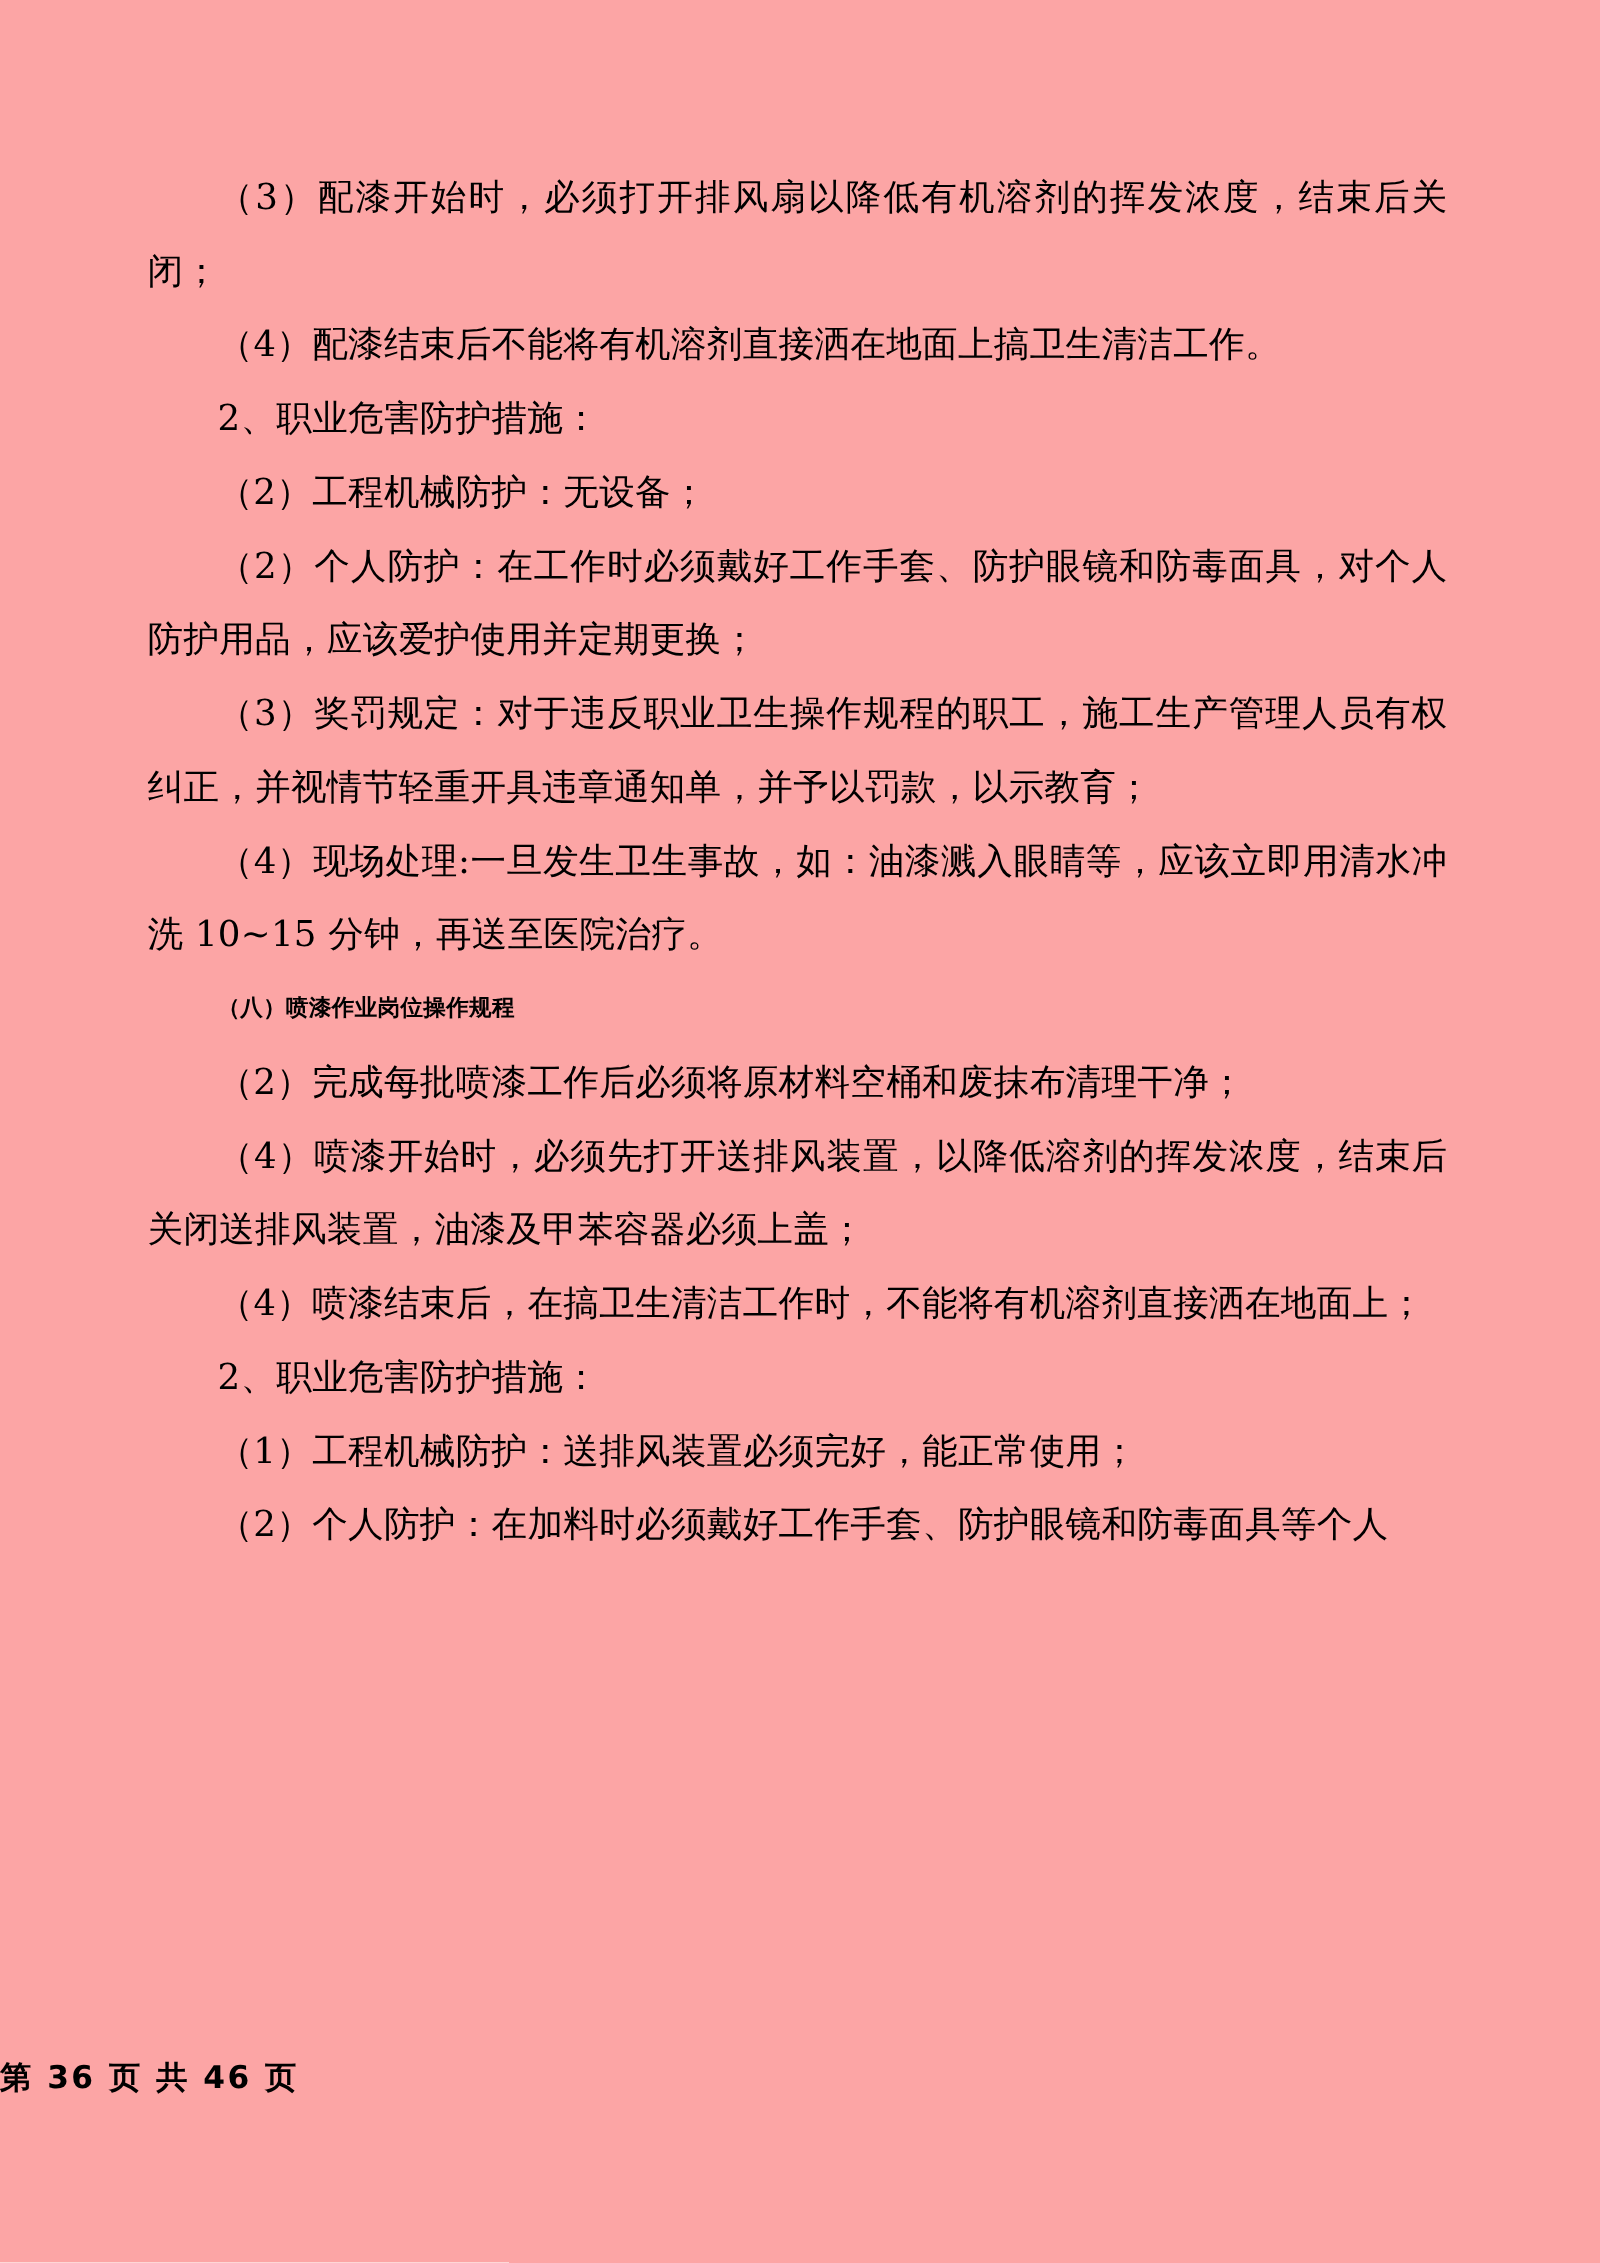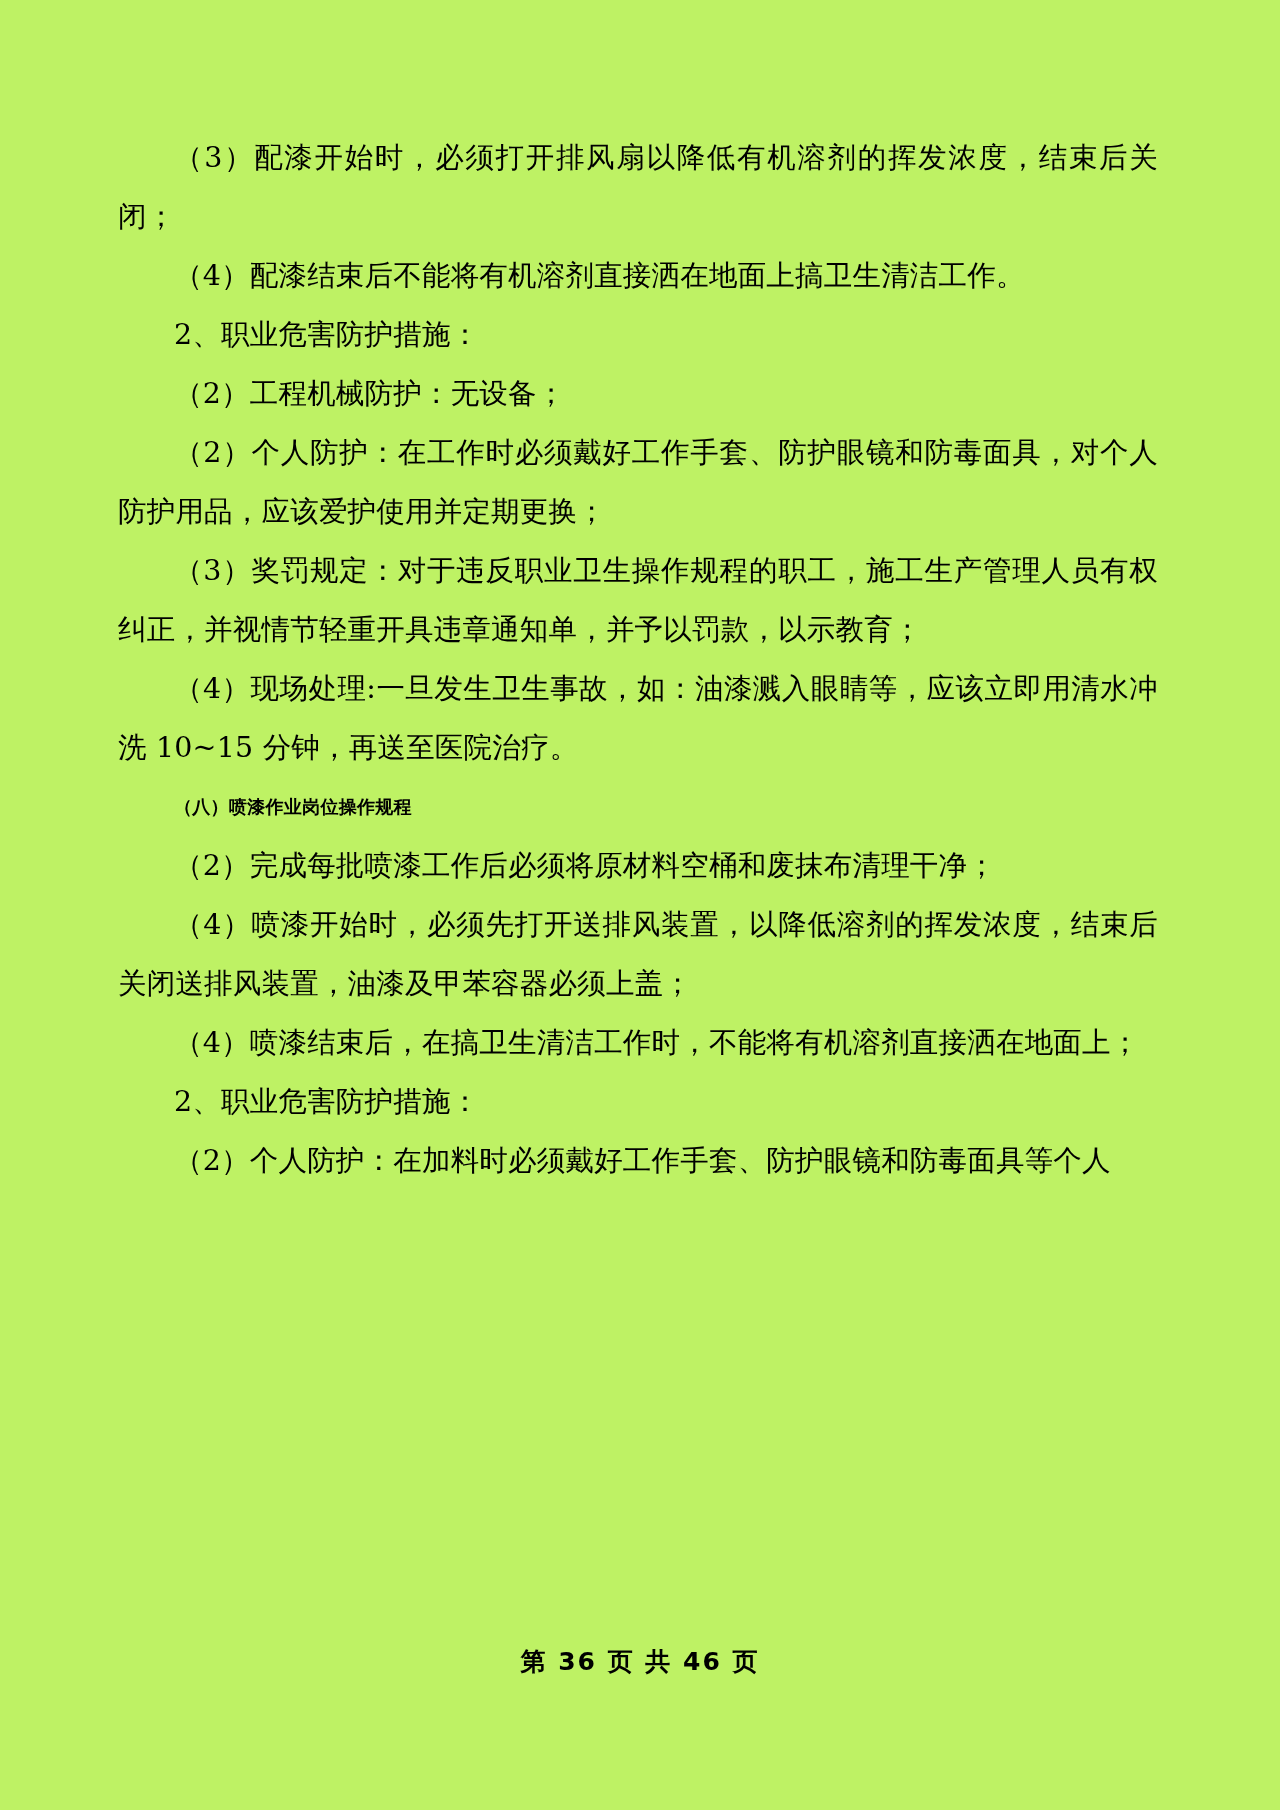--- a/index.html
+++ b/index.html
@@ -4,21 +4,21 @@
 <style>
   html, body {
     margin: 0;
     padding: 0;
     background: #ffffff;
   }
   .page {
     position: relative;
     width: 1280px;
     height: 1810px;
-    background: #bef264;
+    background: #fca5a5;
     box-sizing: border-box;
     font-family: "DejaVu Sans", "Liberation Sans", sans-serif;
     color: #000000;
     overflow: hidden;
   }
   .content {
     position: absolute;
     left: 118px;
     top: 128px;
     width: 1040px;
@@ -42,21 +42,21 @@
     text-indent: 56px;
     font-weight: bold;
     font-family: "DejaVu Sans", "Liberation Sans", sans-serif;
     letter-spacing: 0.3px;
   }
   .footer {
     position: absolute;
     left: 0;
     right: 0;
     top: 1645px;
-    text-align: center;
+    text-align: left;
     font-size: 25px;
     font-weight: bold;
     font-family: "DejaVu Sans", "Liberation Sans", sans-serif;
     letter-spacing: 2px;
   }
 </style>
 </head>
 <body>
 
 <div class="page">
@@ -66,16 +66,17 @@
       <p class="para indent">2、职业危害防护措施：</p>
       <p class="para indent">（2）工程机械防护：无设备；</p>
       <p class="para indent">（2）个人防护：在工作时必须戴好工作手套、防护眼镜和防毒面具，对个人防护用品，应该爱护使用并定期更换；</p>
       <p class="para indent">（3）奖罚规定：对于违反职业卫生操作规程的职工，施工生产管理人员有权纠正，并视情节轻重开具违章通知单，并予以罚款，以示教育；</p>
       <p class="para indent">（4）现场处理:一旦发生卫生事故，如：油漆溅入眼睛等，应该立即用清水冲洗 10~15 分钟，再送至医院治疗。</p>
       <p class="heading">（八）喷漆作业岗位操作规程</p>
       <p class="para indent">（2）完成每批喷漆工作后必须将原材料空桶和废抹布清理干净；</p>
       <p class="para indent">（4）喷漆开始时，必须先打开送排风装置，以降低溶剂的挥发浓度，结束后关闭送排风装置，油漆及甲苯容器必须上盖；</p>
       <p class="para indent">（4）喷漆结束后，在搞卫生清洁工作时，不能将有机溶剂直接洒在地面上；</p>
       <p class="para indent">2、职业危害防护措施：</p>
+      <p class="para indent">（1）工程机械防护：送排风装置必须完好，能正常使用；</p>
       <p class="para indent">（2）个人防护：在加料时必须戴好工作手套、防护眼镜和防毒面具等个人</p>
     </div>
   <div class="footer">第 36 页 共 46 页</div>
 </div>
 
 </body></html>

